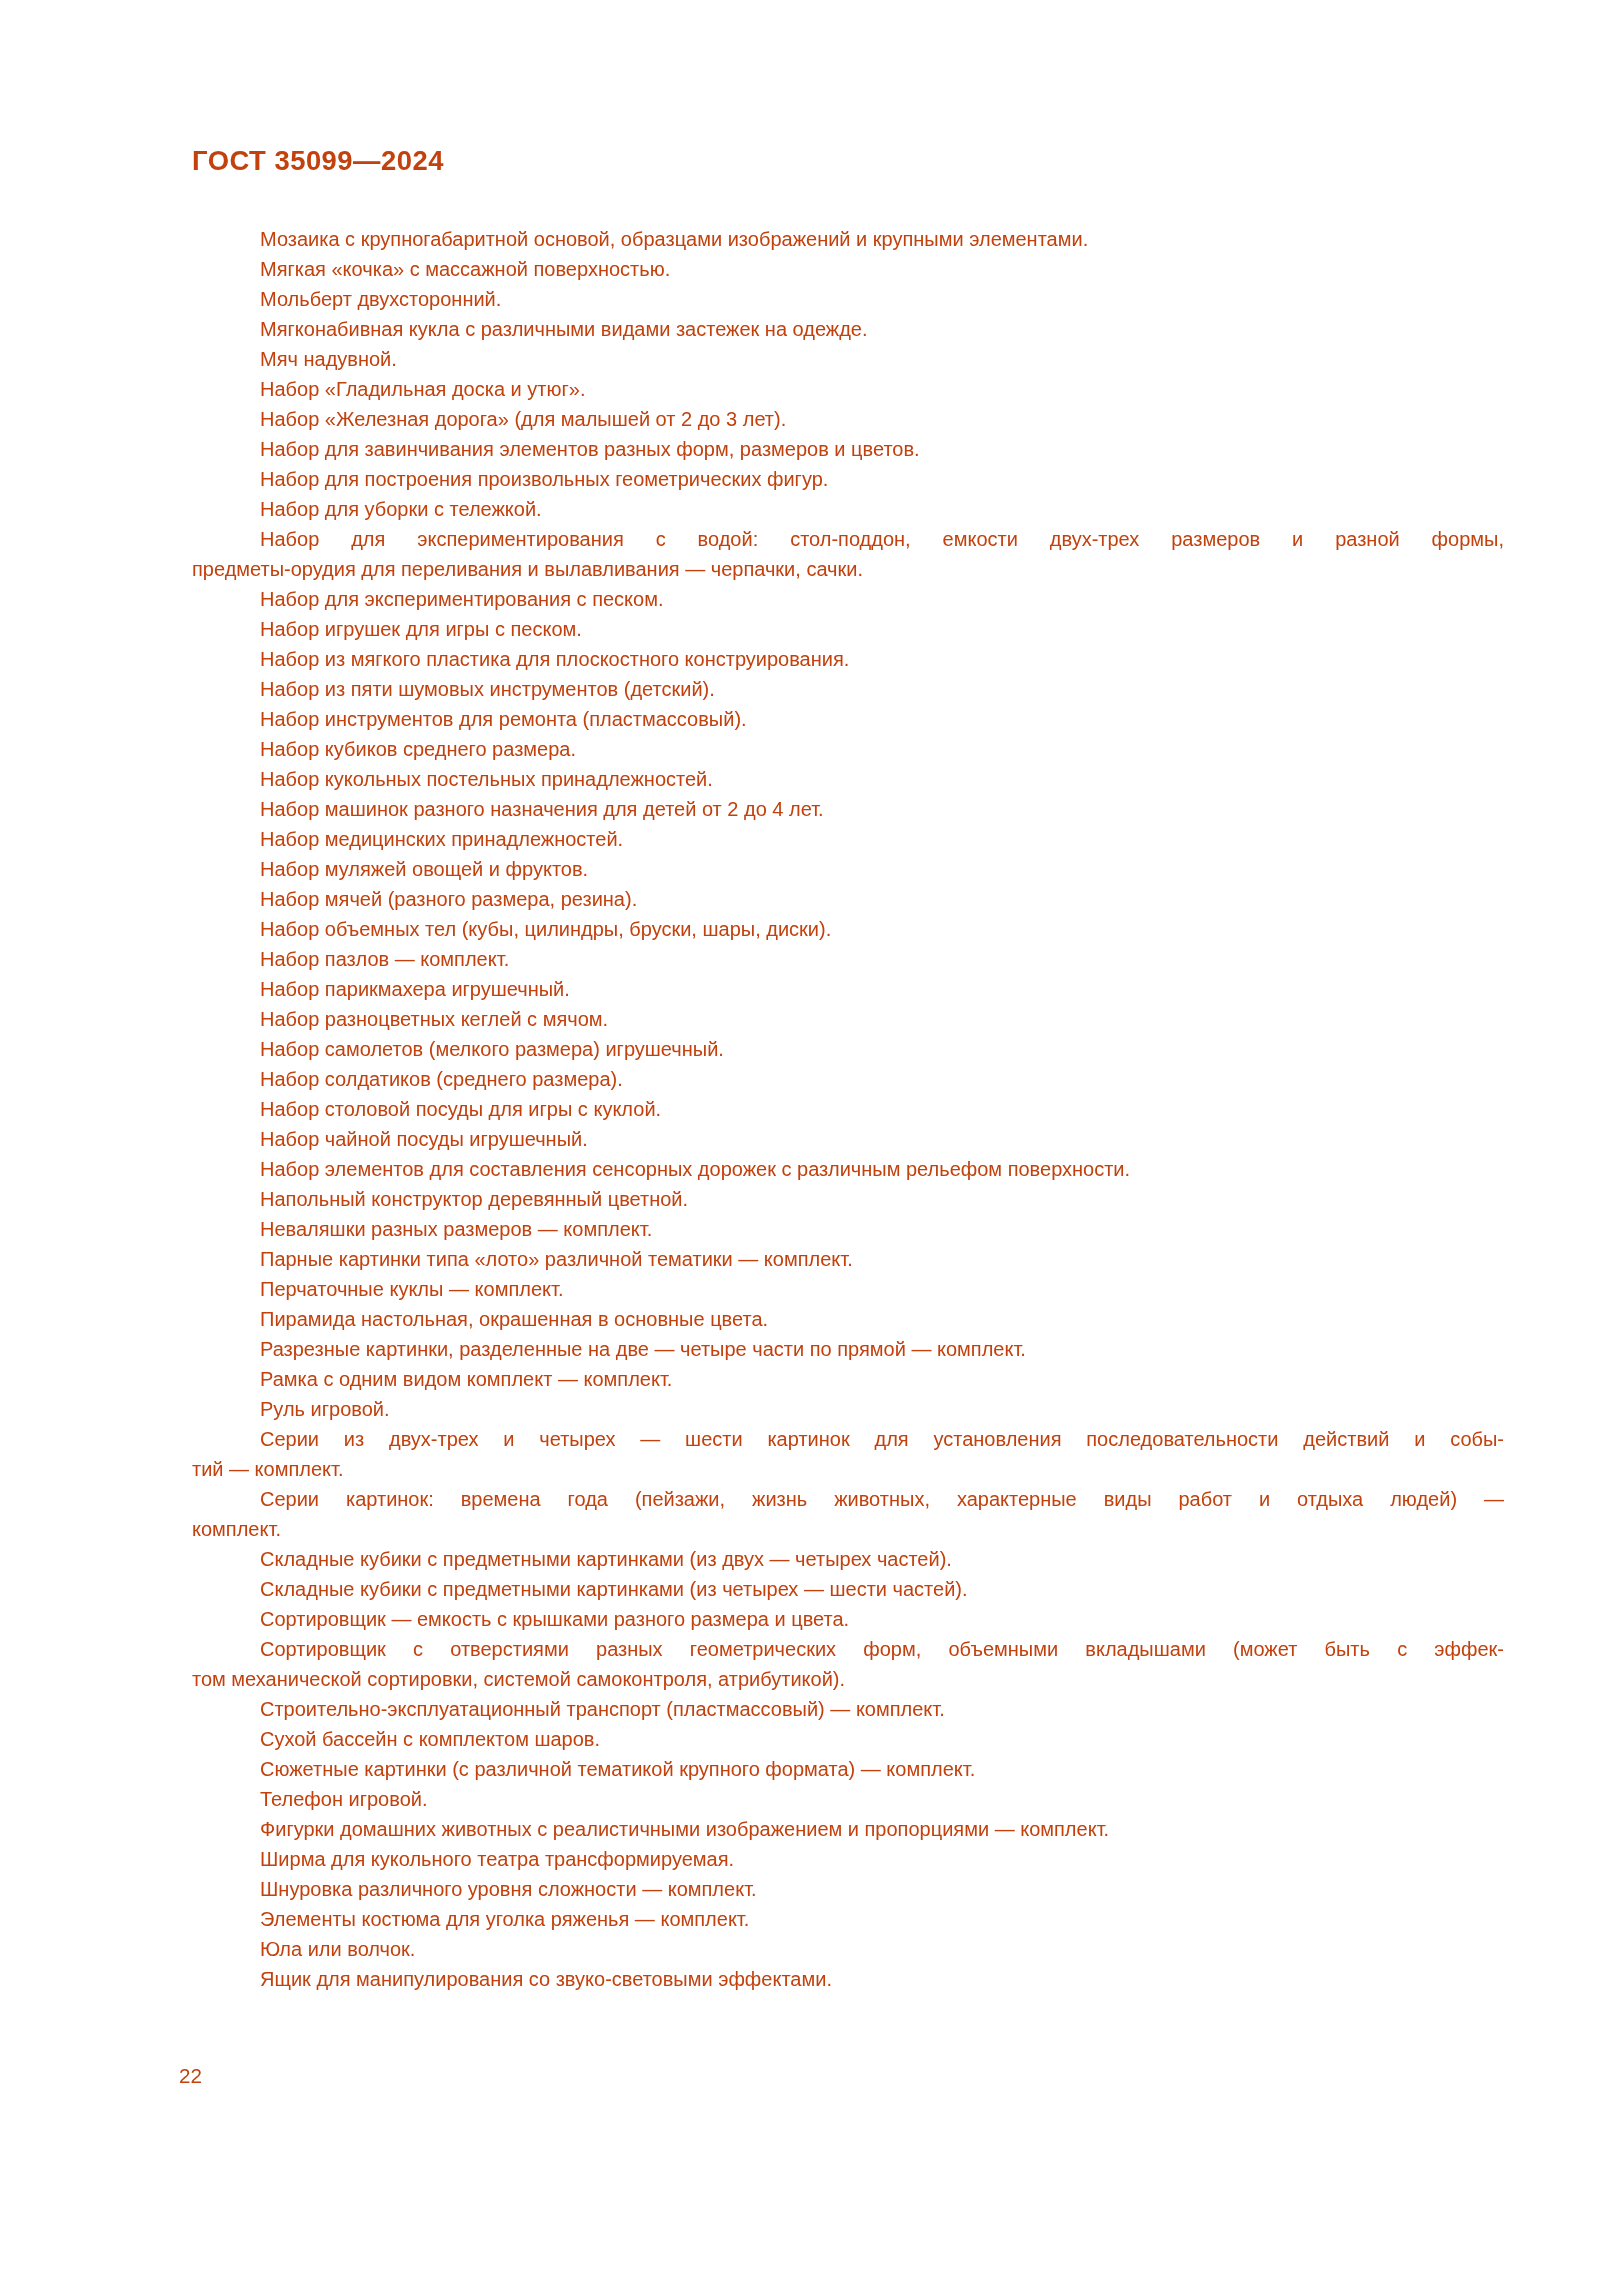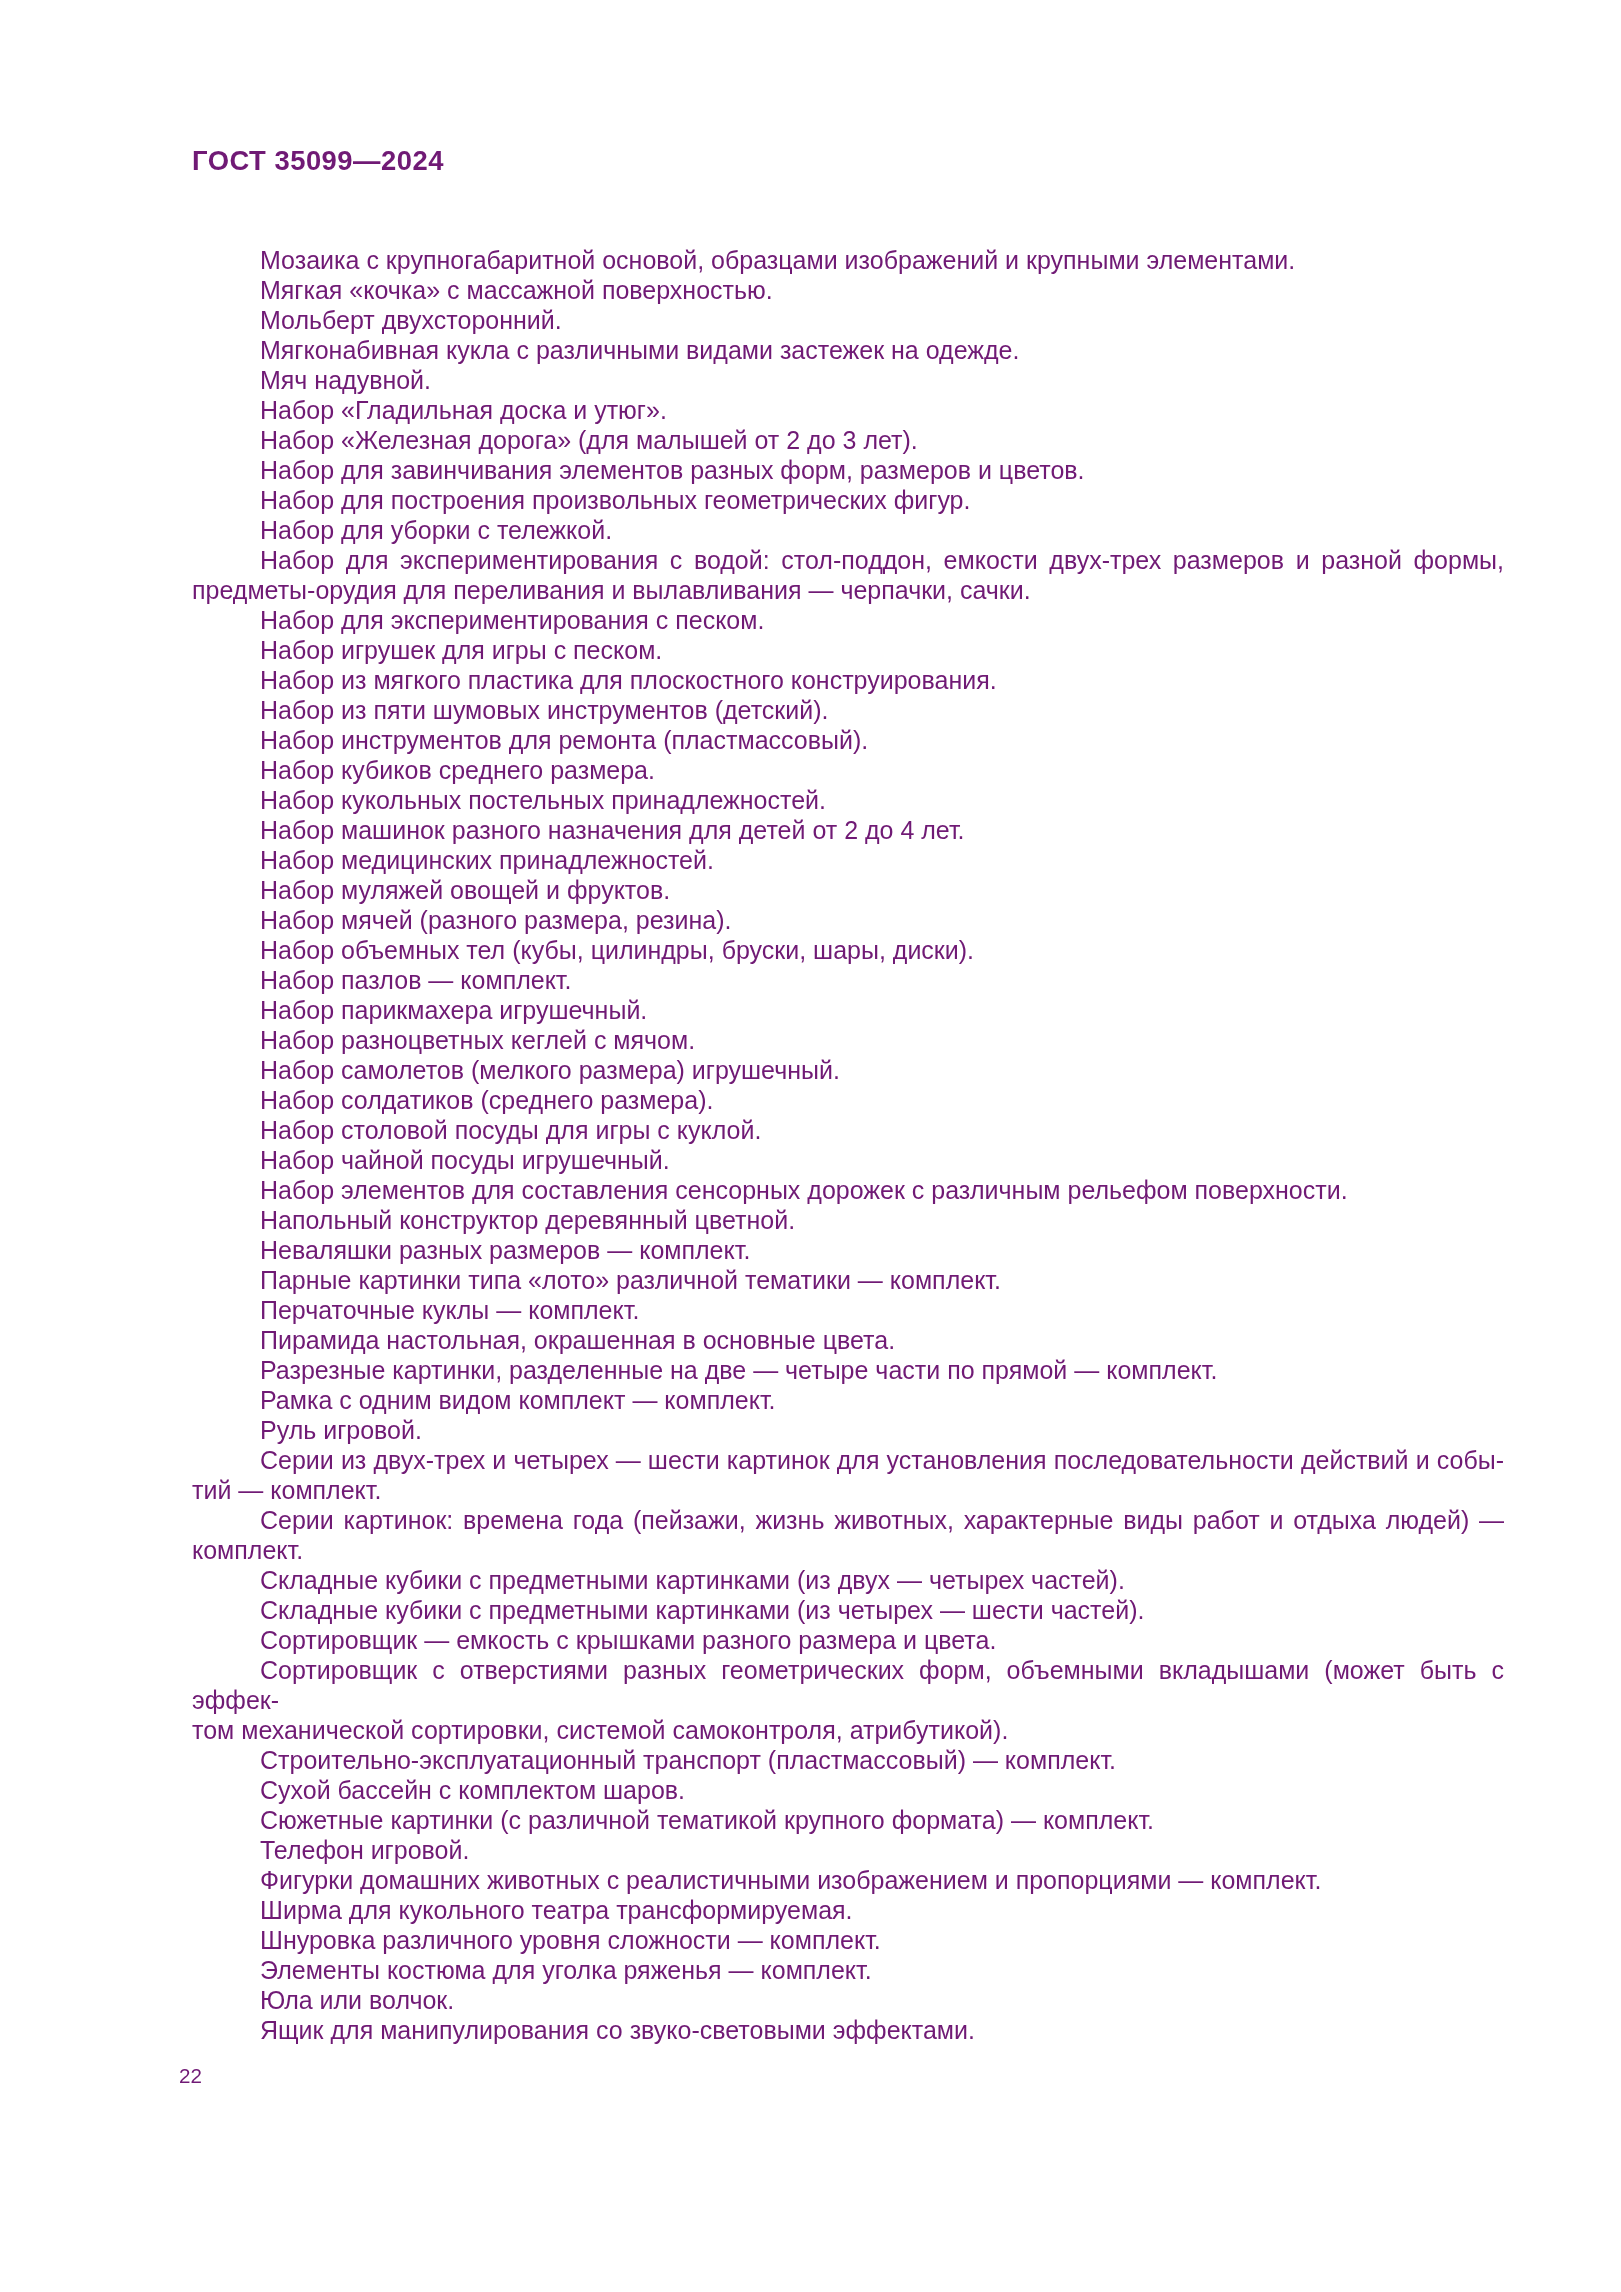--- a/index.html
+++ b/index.html
@@ -6,40 +6,39 @@
     margin: 0;
     padding: 0;
     background: #e8e8e8;
   }
   .page {
     position: relative;
     width: 1621px;
     height: 2293px;
     background: #ffffff;
     font-family: "Liberation Sans", "DejaVu Sans", sans-serif;
-    color: #701a75;
+    color: #c2410c;
     overflow: hidden;
   }
   .doc-header {
     position: absolute;
     left: 192px;
     top: 145px;
     font-size: 27.4px;
     font-weight: bold;
     letter-spacing: 0.5px;
     white-space: nowrap;
   }
   .body-text {
     position: absolute;
     left: 192px;
     top: 224px;
     width: 1312px;
-    font-size: 25px;
+    font-size: 20px;
     line-height: 30px;
-    margin-top: 21px;
   }
   .line {
     white-space: normal;
   }
   .line.indent {
     text-indent: 68px;
   }
   .line.jline {
     text-align: justify;
     text-align-last: justify;

